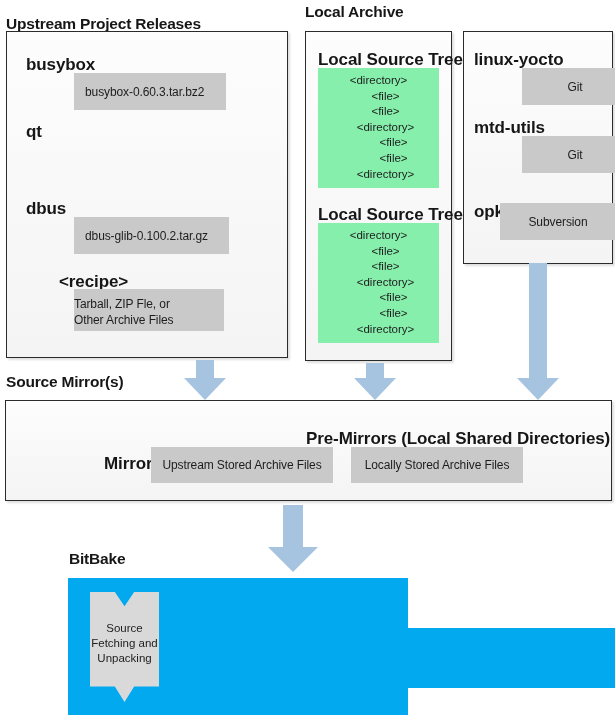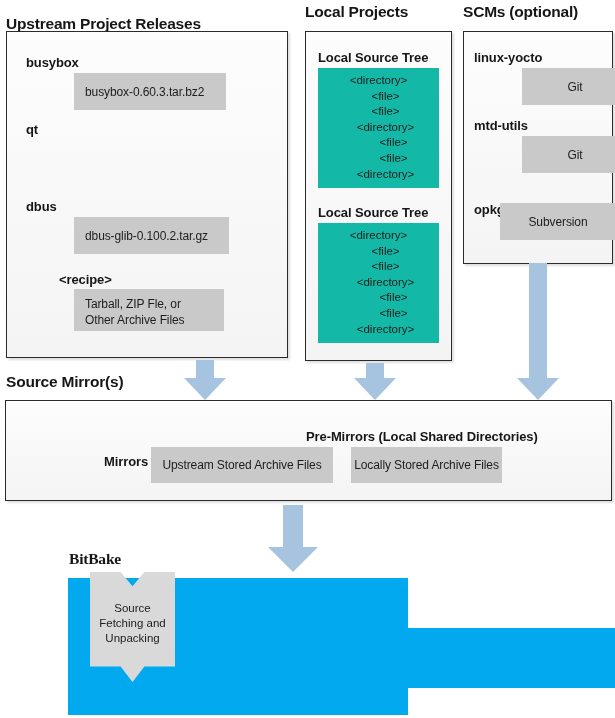--- a/index.html
+++ b/index.html
@@ -34,21 +34,21 @@
     position: absolute;
     border: 1.2px solid #2b2b2b;
     background: linear-gradient(to bottom, #fdfdfd 0%, #f4f4f4 100%);
     box-sizing: border-box;
     box-shadow: 2px 2px 2px rgba(0,0,0,0.13);
   }
 
   
   .caption {
     position: absolute;
-    font-size: 13px;
+    font-size: 17px;
     font-weight: bold;
     color: #161616;
     white-space: nowrap;
     letter-spacing: -0.1px;
   }
 
   
   .chip {
     position: absolute;
     background: #c9c9c9;
@@ -57,28 +57,28 @@
     box-sizing: border-box;
     display: flex;
     align-items: center;
     letter-spacing: -0.1px;
     margin-left: 48px;
   }
   .chip.left   { justify-content: flex-start; padding-left: 11px; }
   .chip.center { justify-content: center; }
   .chip.multiline {
     display: block;
-    padding: 7px 0 0 11px;
+    padding: 7px 0 0 0;
     line-height: 16px;
   }
 
   
   .tree {
     position: absolute;
-    background: #14b8a6;
+    background: #86efac;
     color: #1d1d1d;
     font-size: 11.5px;
     line-height: 15.6px;
     text-align: center;
     box-sizing: border-box;
     padding: 5px 0 20px 0;
   }
   .tree .lvl0 { padding-left: 0px; }
   .tree .lvl1 { padding-left: 14px; }
   .tree .lvl2 { padding-left: 30px; }
@@ -146,21 +146,21 @@
 
   <div class="caption" style="left:26px; top:199px;">dbus</div>
   <div class="chip left" style="left:26px; top:217px; width:155px; height:37px;">dbus-glib-0.100.2.tar.gz</div>
 
   <div class="caption" style="left:26px; top:272px;margin-left:33px;">&lt;recipe&gt;</div>
   <div class="chip multiline" style="left:26px; top:289px; width:150px; height:42px;">
     <div>Tarball, ZIP Fle, or</div>
     <div>Other Archive Files</div>
   </div>
 
-  <div class="section-title" style="left:305px; top:3px;">Local Projects</div>
+  <div class="section-title" style="left:305px; top:3px;">Local Archive</div>
 
   <div class="panel" style="left:305px; top:31px; width:147px; height:330px;"></div>
 
   <div class="caption" style="left:318px; top:50px;">Local Source Tree</div>
   <div class="tree" style="left:318px; top:68px; width:121px; height:120px;">
     <div class="lvl0">&lt;directory&gt;</div>
     <div class="lvl1">&lt;file&gt;</div>
     <div class="lvl1">&lt;file&gt;</div>
     <div class="lvl1">&lt;directory&gt;</div>
     <div class="lvl2">&lt;file&gt;</div>
@@ -172,21 +172,20 @@
   <div class="tree" style="left:318px; top:223px; width:121px; height:120px;">
     <div class="lvl0">&lt;directory&gt;</div>
     <div class="lvl1">&lt;file&gt;</div>
     <div class="lvl1">&lt;file&gt;</div>
     <div class="lvl1">&lt;directory&gt;</div>
     <div class="lvl2">&lt;file&gt;</div>
     <div class="lvl2">&lt;file&gt;</div>
     <div class="lvl1">&lt;directory&gt;</div>
   </div>
 
-  <div class="section-title" style="left:463px; top:3px;">SCMs (optional)</div>
 
   <div class="panel" style="left:463px; top:31px; width:150px; height:233px;"></div>
 
   <div class="caption" style="left:474px; top:50px;">linux-yocto</div>
   <div class="chip center" style="left:474px; top:68px; width:106px; height:37px;">Git</div>
 
   <div class="caption" style="left:474px; top:118px;">mtd-utils</div>
   <div class="chip center" style="left:474px; top:136px; width:106px; height:37px;">Git</div>
 
   <div class="caption" style="left:474px; top:202px;">opkg</div>
@@ -208,34 +207,34 @@
   </div>
 
   <div class="section-title" style="left:6px; top:373px;">Source Mirror(s)</div>
 
   <div class="panel" style="left:5px; top:400px; width:607px; height:101px;"></div>
 
   <div class="caption" style="left:104px; top:454px;">Mirrors</div>
   <div class="chip center" style="left:103px; top:447px; width:182px; height:36px;">Upstream Stored Archive Files</div>
 
   <div class="caption" style="left:306px; top:429px;">Pre-Mirrors (Local Shared Directories)</div>
-  <div class="chip center" style="left:303px; top:447px; width:151px; height:36px;">Locally Stored Archive Files</div>
+  <div class="chip center" style="left:303px; top:447px; width:172px; height:36px;">Locally Stored Archive Files</div>
 
   <div class="arrow" style="left:268px; top:505px; width:50px; height:64px;">
     <div class="shaft" style="width:20px; height:42px;"></div>
     <div class="head" style="top:42px; border-left-width:25px; border-right-width:25px; border-top-width:25px;"></div>
   </div>
 
-  <div class="section-title" style="left:69px; top:550px;font-family:Liberation Serif, serif;">BitBake</div>
+  <div class="section-title" style="left:69px; top:550px;">BitBake</div>
 
   <div class="bitbake-block" style="left:68px; top:578px; width:340px; height:137px;"></div>
 
   <div class="bitbake-block" style="left:408px; top:628px; width:207px; height:60px;"></div>
 
-  <div class="callout" style="left:90px; top:572px; width:85px; height:110px;">
+  <div class="callout" style="left:90px; top:592px; width:69px; height:110px;">
     <div class="txt">
       <div>Source</div>
       <div>Fetching and</div>
       <div>Unpacking</div>
     </div>
   </div>
 
 </div>
 
 </body></html>

